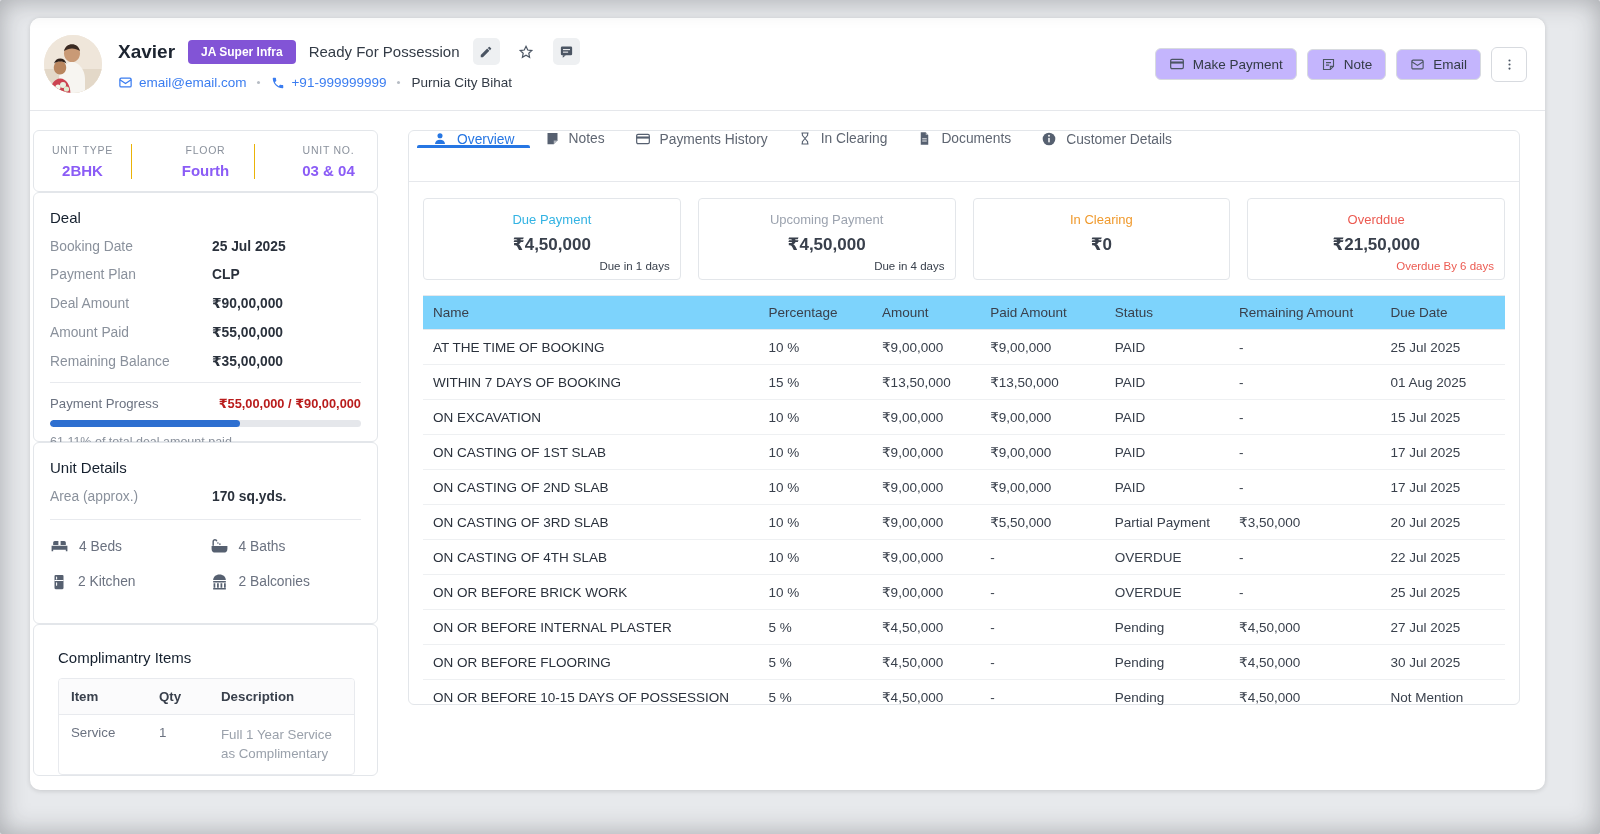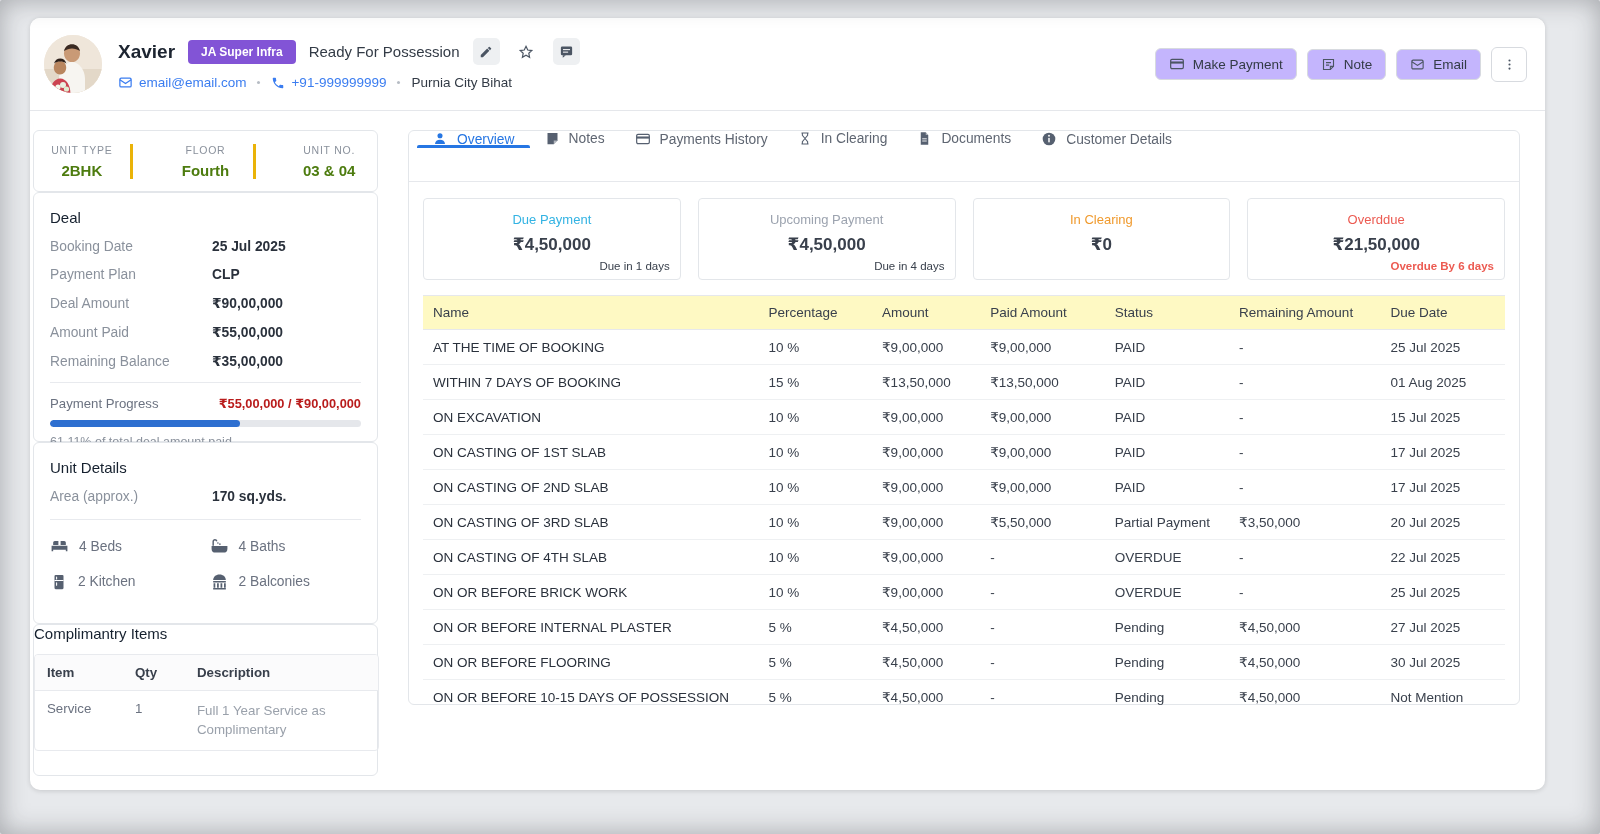--- a/index.html
+++ b/index.html
@@ -37,44 +37,44 @@
   .kebab{width:34px;height:33px;border:1px solid #d7dadf;border-radius:6px;background:#fff;
     display:flex;align-items:center;justify-content:center;cursor:pointer;}
 
   
   .body-area{display:flex;padding:19px 25px 0 3px;gap:30px;height:calc(100% - 93px);box-sizing:border-box;}
   .left-col{width:345px;flex:none;display:flex;flex-direction:column;}
   .card{background:#fff;border:1px solid #e3e6ea;border-radius:6px;box-sizing:border-box;}
 
   .unit-sum{display:flex;height:62px;align-items:center;}
   .unit-cell{flex:1;text-align:center;}
-  .unit-cell + .unit-cell{border-left:3px solid #eab308;padding-left:25px;}
+  .unit-cell + .unit-cell{border-left:1px solid #eab308;padding-left:25px;}
   .unit-label{font-size:10.5px;color:#8a919c;letter-spacing:.07em;margin-bottom:6px;}
-  .unit-value{font-size:15px;font-weight:700;color:#4d7c0f;}
+  .unit-value{font-size:15px;font-weight:700;color:#8b5cf6;}
 
   .deal-card{padding:16px;height:250px;}
   .card-title{font-size:15px;font-weight:400;color:#15202e;}
   .kv{display:flex;margin-top:13px;font-size:13.8px;align-items:baseline;}
   .kv .k{width:162px;color:#8a919c;flex:none;}
   .kv .v{color:#2a313c;font-weight:600;}
   .prog-row{display:flex;justify-content:space-between;margin-top:13px;padding-top:13px;
     border-top:1px solid #e8eaee;font-size:13.2px;align-items:baseline;}
   .prog-row .k{color:#6b7280;}
   .prog-row .v{color:#b91c1c;font-weight:600;font-size:12.8px;margin-left:15px;}
   .prog-track{height:7px;background:#e5e7eb;border-radius:4px;margin-top:9px;overflow:hidden;}
   .prog-fill{height:100%;background:#2e6fd0;border-radius:4px;width:0;}
   .prog-note{font-size:12.5px;color:#8a919c;margin-top:8px;}
 
   .unit-det{padding:16px;height:182px;}
   .features{display:grid;grid-template-columns:1fr 1fr;gap:16px 8px;margin-top:15px;
     border-top:1px solid #e8eaee;padding-top:17px;}
   .feat{display:flex;align-items:center;gap:10px;font-size:13.8px;color:#6b7280;}
   .feat svg{color:#566070;flex:none;}
 
-  .compl{padding:0;height:152px;}
+  .compl{padding:24px;height:152px;}
   .ct{width:100%;border:1px solid #e8eaee;border-radius:4px;margin-top:12px;overflow:hidden;}
   .ct-row{display:flex;font-size:13.3px;}
   .ct-row.head{background:#fbfbfc;border-bottom:1px solid #e8eaee;color:#39404c;font-weight:600;}
   .ct-cell{padding:10px 12px;box-sizing:border-box;}
   .ct-c1{width:88px;flex:none;}
   .ct-c2{width:62px;flex:none;}
   .ct-c3{flex:1;}
   .ct-row.body .ct-c1,.ct-row.body .ct-c2{color:#6b7280;}
   .ct-row.body .ct-c3{color:#9aa1ab;line-height:1.45;}
 
@@ -89,25 +89,25 @@
   .tab.active::after{content:"";position:absolute;left:0;right:0;bottom:-1px;height:3px;
     background:#2676e3;border-radius:2px 2px 0 0;}
   .main-content{padding:16px 14px 0;flex:1;}
 
   .sum-row{display:flex;gap:17px;}
   .sum-card{flex:1;border:1px solid #e3e6ea;border-radius:4px;height:82px;position:relative;
     text-align:center;box-sizing:border-box;background:#fff;}
   .sum-title{font-size:13px;margin-top:13px;}
   .sum-amount{font-size:17px;font-weight:700;color:#39404c;margin-top:7px;}
   .sum-note{position:absolute;right:10px;bottom:7px;font-size:11.5px;color:#39404c;}
-  .sum-card.red .sum-note{color:#ec5b52;font-weight:bold;}
+  .sum-card.red .sum-note{color:#ec5b52;}
   .c-cyan{color:#33b3e3;}.c-gray{color:#9ca3af;}.c-orange{color:#f09a2d;}.c-red{color:#ec5b52;}
 
   .pay-table{width:100%;border-collapse:collapse;margin-top:15px;font-size:13.5px;}
-  .pay-table th{background:#fef9c3;border-top:1px solid #e6e8ec;border-bottom:1px solid #e6e8ec;
+  .pay-table th{background:#7dd3fc;border-top:1px solid #e6e8ec;border-bottom:1px solid #e6e8ec;
     text-align:left;padding:9px 10px;color:#39404c;font-weight:500;}
   .pay-table td{padding:9px 10px;border-bottom:1px solid #eef0f2;color:#39404c;}
   .pay-table tr:last-child td{border-bottom:none;}
   .pay-table td.name{color:#2a313c;}
   .st-paid{color:#27a35a;}
   .st-partial{color:#d7a021;}
   .st-overdue{color:#e23b36;}
   .st-pending{color:#5f6672;}
   .col-name{width:31%;}.col-pct{width:10.5%;}.col-amt{width:10%;}.col-paid{width:11.5%;}
   .col-st{width:11.5%;}.col-rem{width:14%;}.col-due{width:11.5%;}

